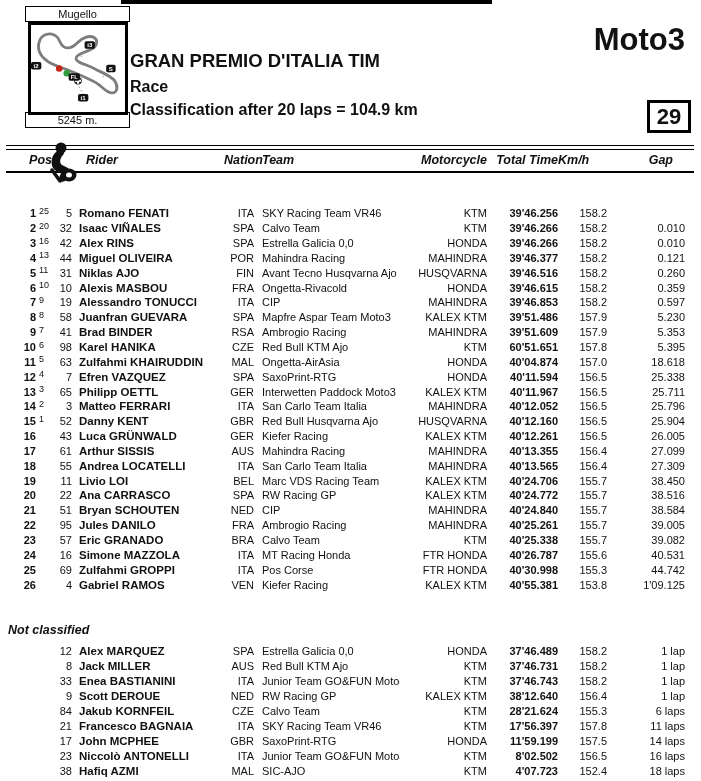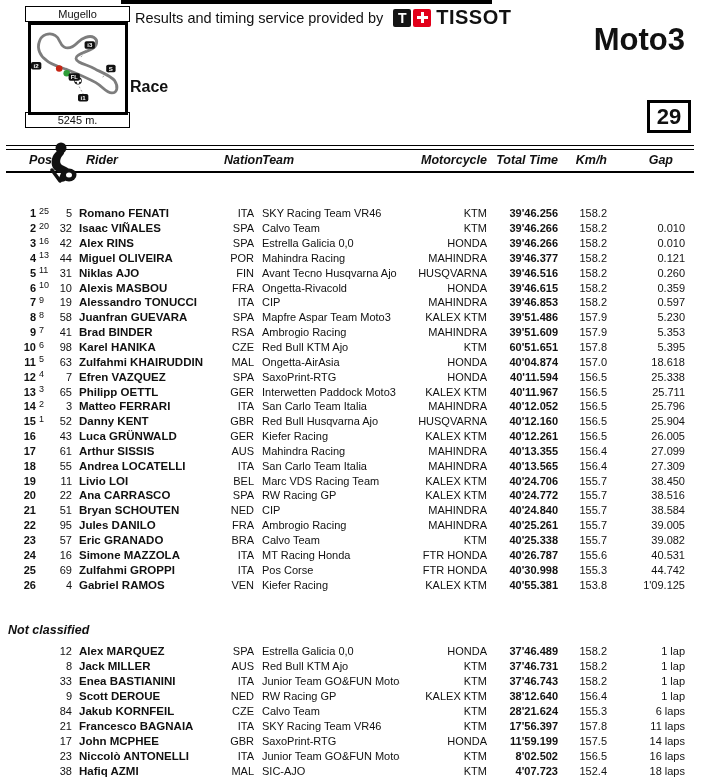--- a/index.html
+++ b/index.html
@@ -33,21 +33,21 @@
   .grid{display:grid;grid-template-columns:30px 16px 20px 152px 30px 146px 87px 71px 49px 80px;}
   .thead-rule{height:3px;border-top:1px solid #000;border-bottom:1px solid #000;}
   .thead{font-style:italic;font-weight:bold;font-size:12.5px;border-bottom:2px solid #000;
          padding:3px 0 4px 0;align-items:center;}
   .h-pos{grid-column:1/3;padding-left:6px;text-align:right;}
   .h-rider{grid-column:3/5;padding-left:34px;}
   .h-nation{grid-column:5;text-align:right;}
   .h-team{grid-column:6;padding-left:8px;}
   .h-moto{grid-column:7;text-align:right;}
   .h-time{grid-column:8;text-align:right;}
-  .h-kmh{grid-column:9;text-align:right;font-style:italic;}
+  .h-kmh{grid-column:9;font-style:italic;}
   .h-gap{grid-column:10;text-align:right;padding-right:14px;}
   .tbody{padding-top:33px;}
   .nc-body{margin-top:7px;}
   .trow{height:14.85px;align-items:center;font-size:11px;white-space:nowrap;}
   .nc-body .trow{height:15px;}
   .c-pos{text-align:right;font-weight:bold;}
   .c-pts{font-size:9px;padding-left:3px;position:relative;top:-2.5px;}
   .c-num{text-align:right;}
   .c-name{font-weight:bold;padding-left:7px;font-size:11.5px;overflow:hidden;}
   .c-nation{text-align:right;}
@@ -102,33 +102,24 @@
       <g>
         <rect x="50" y="72" width="11" height="8" rx="2" fill="#111"></rect>
         <text x="55.5" y="78.3" font-size="6.5" font-weight="bold" fill="#fff" text-anchor="middle">i1</text>
       </g>
     </svg>
   </div>
   <div class="track-len-box">
     <span>5245 m.</span>
   </div>
 
-  <div class="provider">
-    <span>Results and timing service provided by</span>
-    <span class="tissot">
-      <span class="t-sq">T</span>
-      <span class="cross-sq">
-          <i class="v"></i>
-          <i class="h"></i>
-        </span>
-      <span class="tissot-word">TISSOT</span>
-    </span>
-  </div>
   <div class="category">Moto3</div>
+  <div class="event-title">GRAN PREMIO D'ITALIA TIM</div>
   <div class="session">Race</div>
+  <div class="classification">Classification after 20 laps = 104.9 km</div>
   <div class="page-no">
     <span>29</span>
   </div>
 
   <svg class="rider-icon" width="32" height="42" viewBox="0 0 32 42">
     <circle cx="13" cy="7" r="5.5" fill="#111"></circle>
     <path d="M9 10 C4 14 2 21 5 27 C7 30 10 31 13 32 L11 37 C10 40 14 42 17 40 L22 34 C24 31 22 28 18 26 L14 24 C11 22 12 17 15 14 C17 12 16 10 14 9 Z" fill="#111"></path>
     <ellipse cx="21" cy="34" rx="7.5" ry="6.5" fill="#111"></ellipse>
     <ellipse cx="21" cy="34" rx="3" ry="2.5" fill="#fff"></ellipse>
     <path d="M4 29 L12 40" stroke="#111" stroke-width="3.5" stroke-linecap="round"></path>

